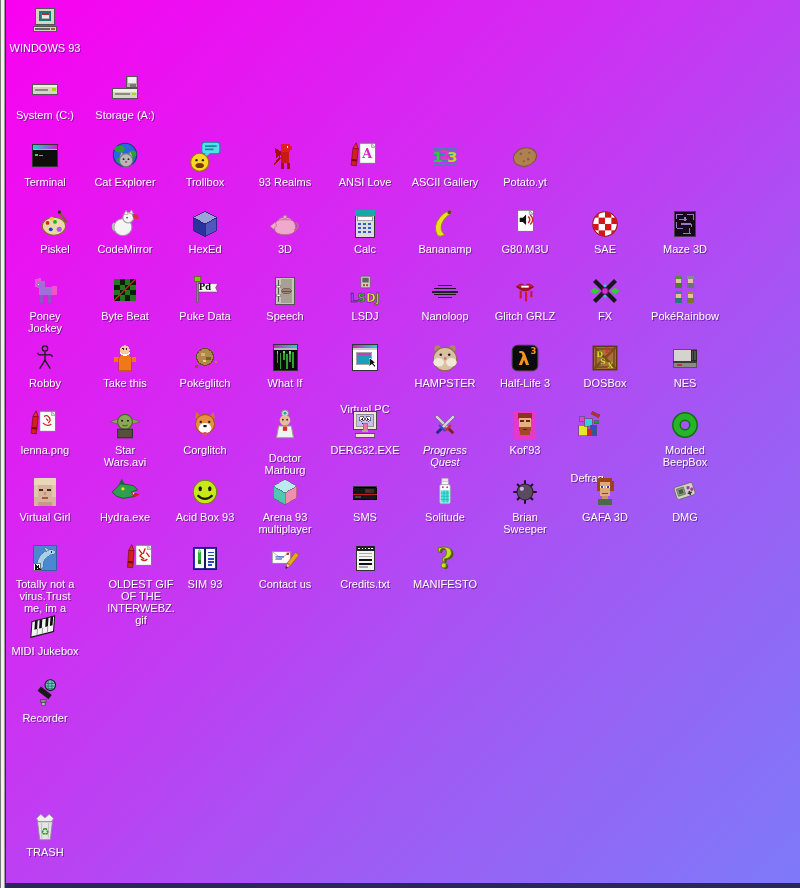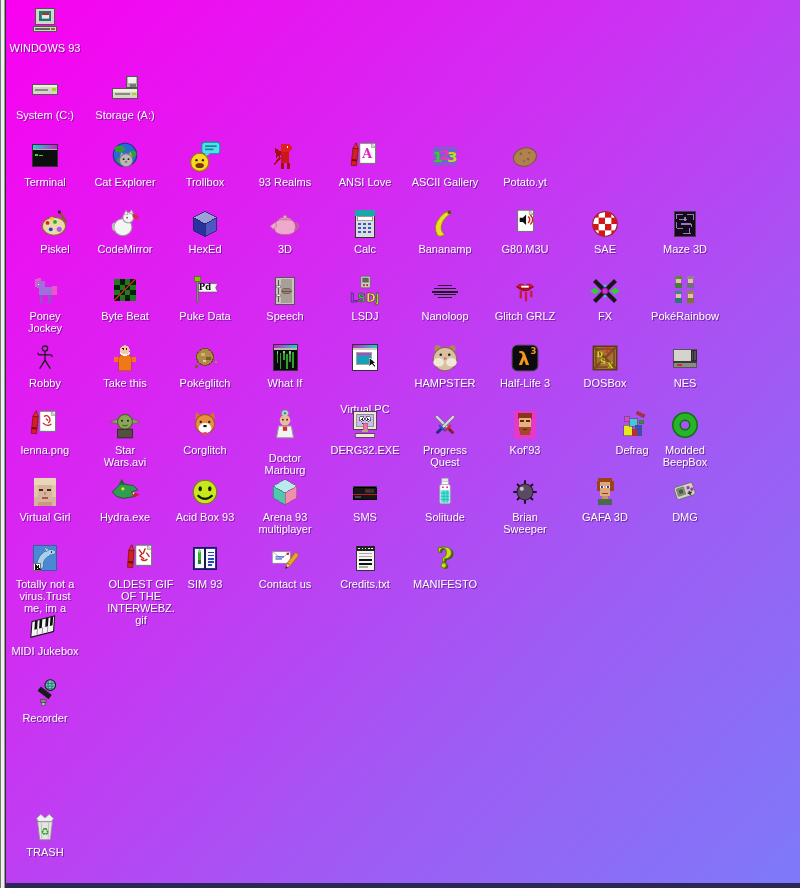--- a/index.html
+++ b/index.html
@@ -672,21 +672,21 @@
           <circle cx="13.5" cy="10.5" r="1" fill="#222"></circle>
           <circle cx="18.5" cy="10.5" r="1" fill="#222"></circle>
           <line x1="13" y1="14.5" x2="19" y2="14.5" stroke="#222"></line>
           <rect x="14.5" y="14.5" width="4" height="6.5" fill="#e878a0" stroke="#a04868" stroke-width=".5"></rect>
           <rect x="13" y="21" width="6" height="2" fill="#b0a890"></rect>
           <rect x="7" y="24" width="18" height="3.5" fill="#efe8d0" stroke="#444" stroke-width=".7"></rect>
         </svg>
       </span>
       <span class="lbl">DERG32.EXE</span>
     </div>
-    <div class="cell" style="left: 405px; top: 408px;">
+    <div class="cell" style="left: 405px; top: 408px; font-style: italic;">
       <span class="ic">
         <svg viewBox="0 0 32 32">
           <g transform="rotate(-45 16 16)">
             <rect x="14.6" y="4" width="2.8" height="15" fill="#d0d0d8" stroke="#555" stroke-width=".5"></rect>
             <rect x="12" y="19" width="8" height="2" fill="#c03030"></rect>
             <rect x="14.6" y="21" width="2.8" height="6" fill="#802020"></rect>
           </g>
           <g transform="rotate(45 16 16)">
             <rect x="14.6" y="4" width="2.8" height="15" fill="#d0d0d8" stroke="#555" stroke-width=".5"></rect>
             <rect x="12" y="19" width="8" height="2" fill="#3050c0"></rect>
@@ -704,21 +704,21 @@
           <rect x="9" y="4.5" width="14" height="6" fill="#8a3418"></rect>
           <rect x="10" y="9" width="12" height="12" fill="#e8b080"></rect>
           <rect x="11" y="11.5" width="4" height="1.4" fill="#5a2a10"></rect>
           <rect x="17" y="11.5" width="4" height="1.4" fill="#5a2a10"></rect>
           <polygon points="10,18 22,18 20.5,25 11.5,25" fill="#a04828"></polygon>
           <rect x="14" y="19.5" width="4" height="1.2" fill="#5a2410"></rect>
         </svg>
       </span>
       <span class="lbl">Kof'93</span>
     </div>
-    <div class="cell" style="left: 592px; top: 408px;">
+    <div class="cell" style="left: 547px; top: 408px; gap: 28px;">
       <span class="ic">
         <svg viewBox="0 0 32 32" shape-rendering="crispEdges">
           <rect x="8" y="16" width="8" height="10" fill="#e8e820" stroke="#555" stroke-width=".6"></rect>
           <rect x="14" y="10" width="7" height="7" fill="#40c8e0" stroke="#555" stroke-width=".6"></rect>
           <rect x="9" y="8" width="5" height="5" fill="#e040e0" stroke="#555" stroke-width=".6"></rect>
           <rect x="19" y="16" width="6" height="10" fill="#3050c8" stroke="#555" stroke-width=".6"></rect>
           <rect x="16" y="20" width="5" height="6" fill="#e02020" stroke="#555" stroke-width=".6"></rect>
           <rect x="20" y="4.5" width="8" height="3" transform="rotate(25 24 6)" fill="#c02838" stroke="#555" stroke-width=".6"></rect>
           <rect x="23" y="12" width="4" height="3" fill="#20a020" stroke="#555" stroke-width=".6"></rect>
         </svg>

